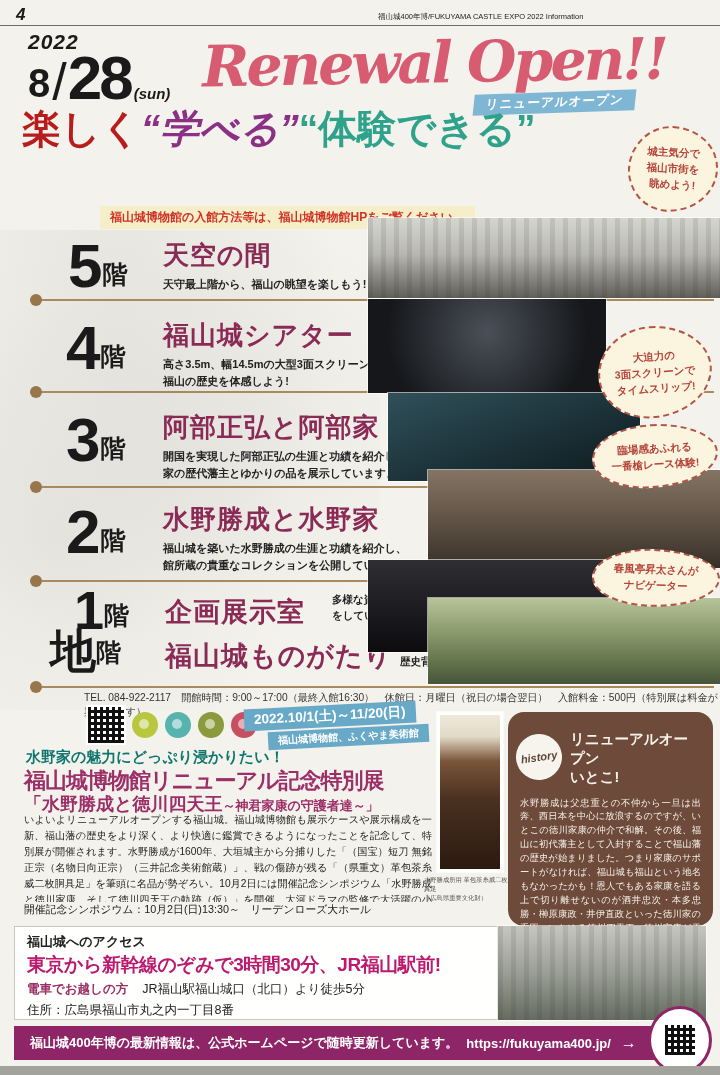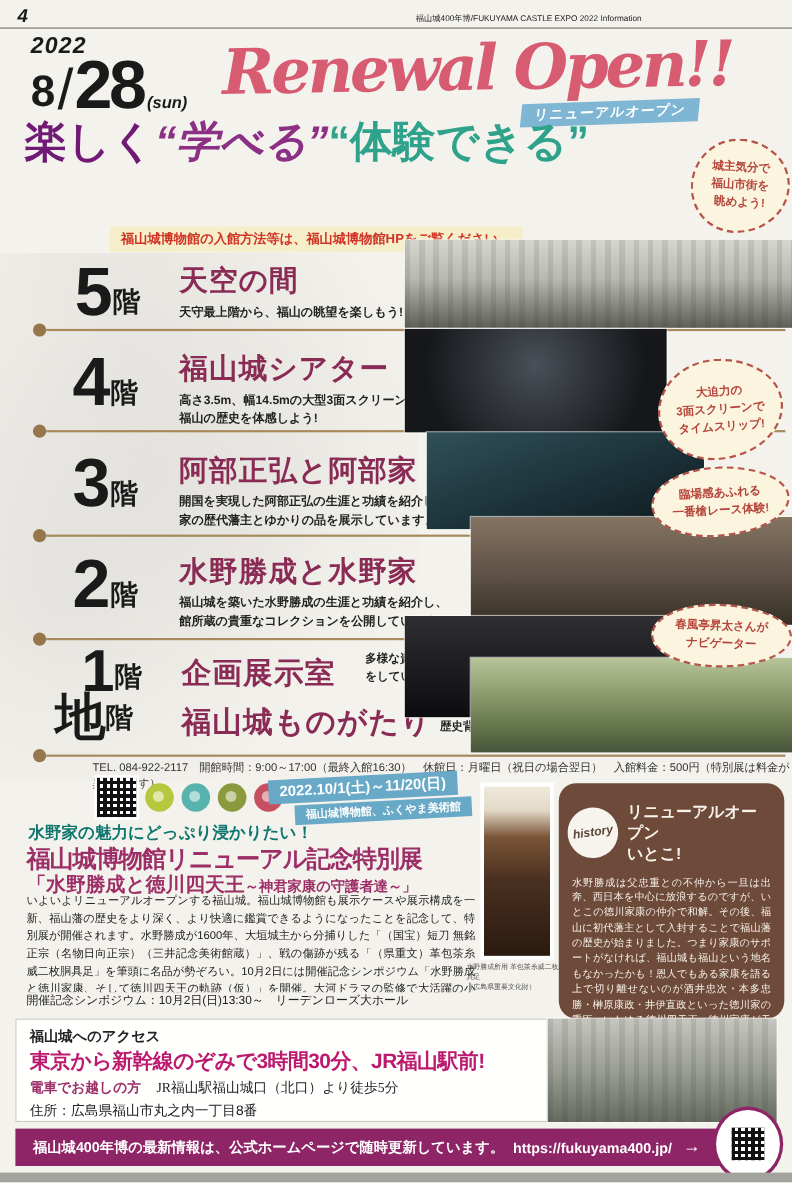--- a/index.html
+++ b/index.html
@@ -24,21 +24,21 @@
   .date-m { font-size:40px; font-weight:900; }
   .date-slash { font-size:52px; font-weight:300; margin:0 1px 0 2px; line-height:.9; }
   .date-d { font-size:62px; font-weight:900; letter-spacing:-3px; line-height:.9; }
   .date-dow { font-size:15px; font-style:italic; font-weight:bold; margin:0 0 4px 3px; }
   .renewal { position:absolute; left:202px; top:28px; width:510px; font-size:57px; font-weight:bold;
              font-style:italic; font-family:"DejaVu Serif",serif; color:#d75c72; letter-spacing:-3px;
              transform:rotate(-1deg); white-space:nowrap; }
   .chip { position:absolute; left:474px; top:92px; background:#7fb6d4; color:#fff; font-size:12.5px;
           font-weight:bold; padding:2px 12px; transform:skewX(-8deg) rotate(-2deg); letter-spacing:1px; }
   .catch { position:absolute; left:22px; top:102px; font-size:39px; font-weight:900; letter-spacing:0; white-space:nowrap; }
-  .catch .c-black { color:#701a75; }
+  .catch .c-black { color:#b91c1c; }
   .catch .c-purple { color:#8b3085;font-style:italic; }
   .catch .c-teal { color:#2fa28c; }
   .big-title-row { position:absolute; left:18px; top:138px; display:flex; align-items:flex-start; }
   .big-title { font-size:70px; font-weight:900; letter-spacing:-5px; line-height:1.0; }
   .big-suffix { margin:14px 0 0 10px; font-size:30px; font-weight:800; line-height:1.12; white-space:pre-line; }
   .bubble { position:absolute; background:#fbf4de; border:2px dashed #b5544a; color:#b5443a;
             display:flex; align-items:center; justify-content:center; text-align:center;
             font-weight:bold; white-space:pre-line; border-radius:48% 52% 55% 45% / 52% 48% 52% 48%; }
   .bub-castle { left:628px; top:126px; width:90px; height:86px; font-size:10.5px; line-height:1.5; transform:rotate(3deg); }
   .bub-time { left:598px; top:326px; width:114px; height:92px; font-size:10.5px; line-height:1.55; transform:rotate(-4deg); }
@@ -114,21 +114,21 @@
                 display:flex; align-items:center; justify-content:center; transform:rotate(-8deg); }
   .hist-title { margin-left:50px; margin-top:4px; font-size:14.5px; font-weight:900; line-height:1.3; white-space:pre-line; }
   .hist-body { margin-top:9px; font-size:9.3px; line-height:1.5; text-align:justify;
                font-family:"DejaVu Serif",serif; }
 
   
   .access { position:absolute; left:14px; top:926px; width:484px; height:94px;
             background:rgba(255,255,255,.95); border:1px solid #c9c8c0; padding:6px 12px; }
   .ac-head { font-size:13px; font-weight:bold; color:#222; }
   .ac-headline { font-size:19px; font-weight:900; color:#bb1a6e; letter-spacing:-0.5px; margin-top:1px; white-space:nowrap; }
-  .ac-row { font-size:12.5px; margin-top:3px; color:#222;font-family:Liberation Serif, serif; }
+  .ac-row { font-size:12.5px; margin-top:3px; color:#222; }
   .ac-row .lbl { color:#9c2f68; font-weight:bold; margin-right:14px; }
   .ac-addr { font-size:12.5px; margin-top:4px; color:#222; }
 
   
   .banner { position:absolute; left:14px; top:1026px; width:692px; height:34px; background:#8e2566;
             color:#fff; display:flex; align-items:center; padding-left:16px; font-size:13px; font-weight:bold; }
   .banner .url { margin-left:8px; letter-spacing:0; }
   .banner .arrow { margin-left:10px; font-size:16px; }
   .qr-oval { position:absolute; left:648px; top:1006px; width:64px; height:68px; background:#fff;
              border:3px solid #8e2566; border-radius:50%; display:flex; align-items:center; justify-content:center; }

